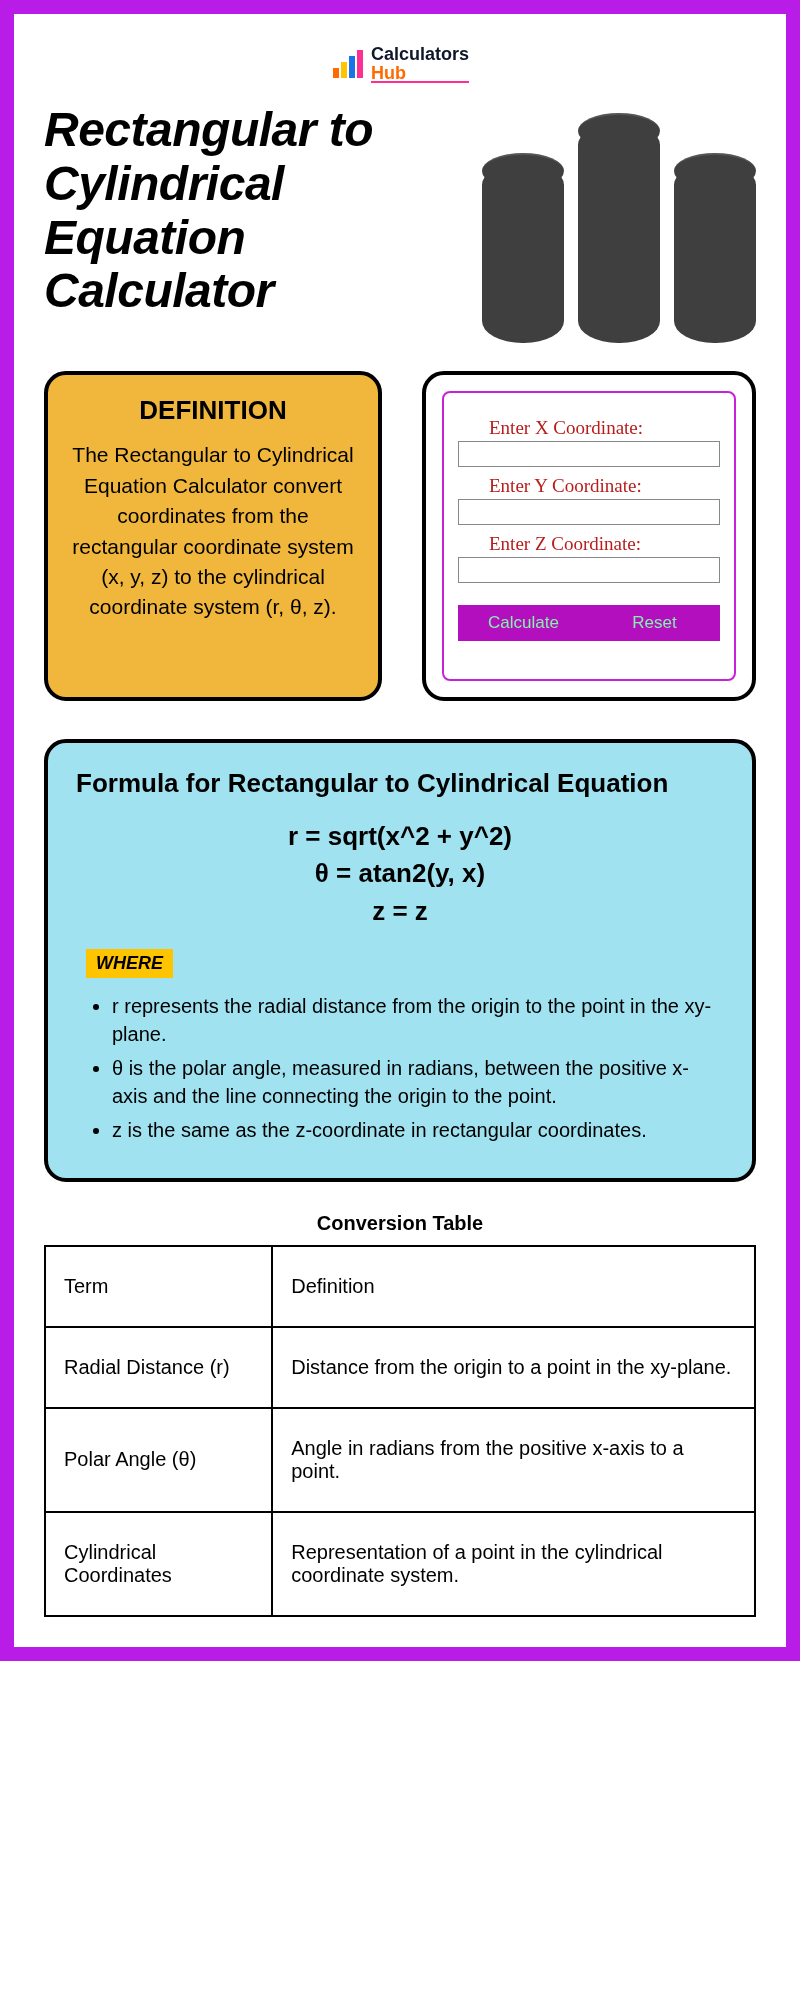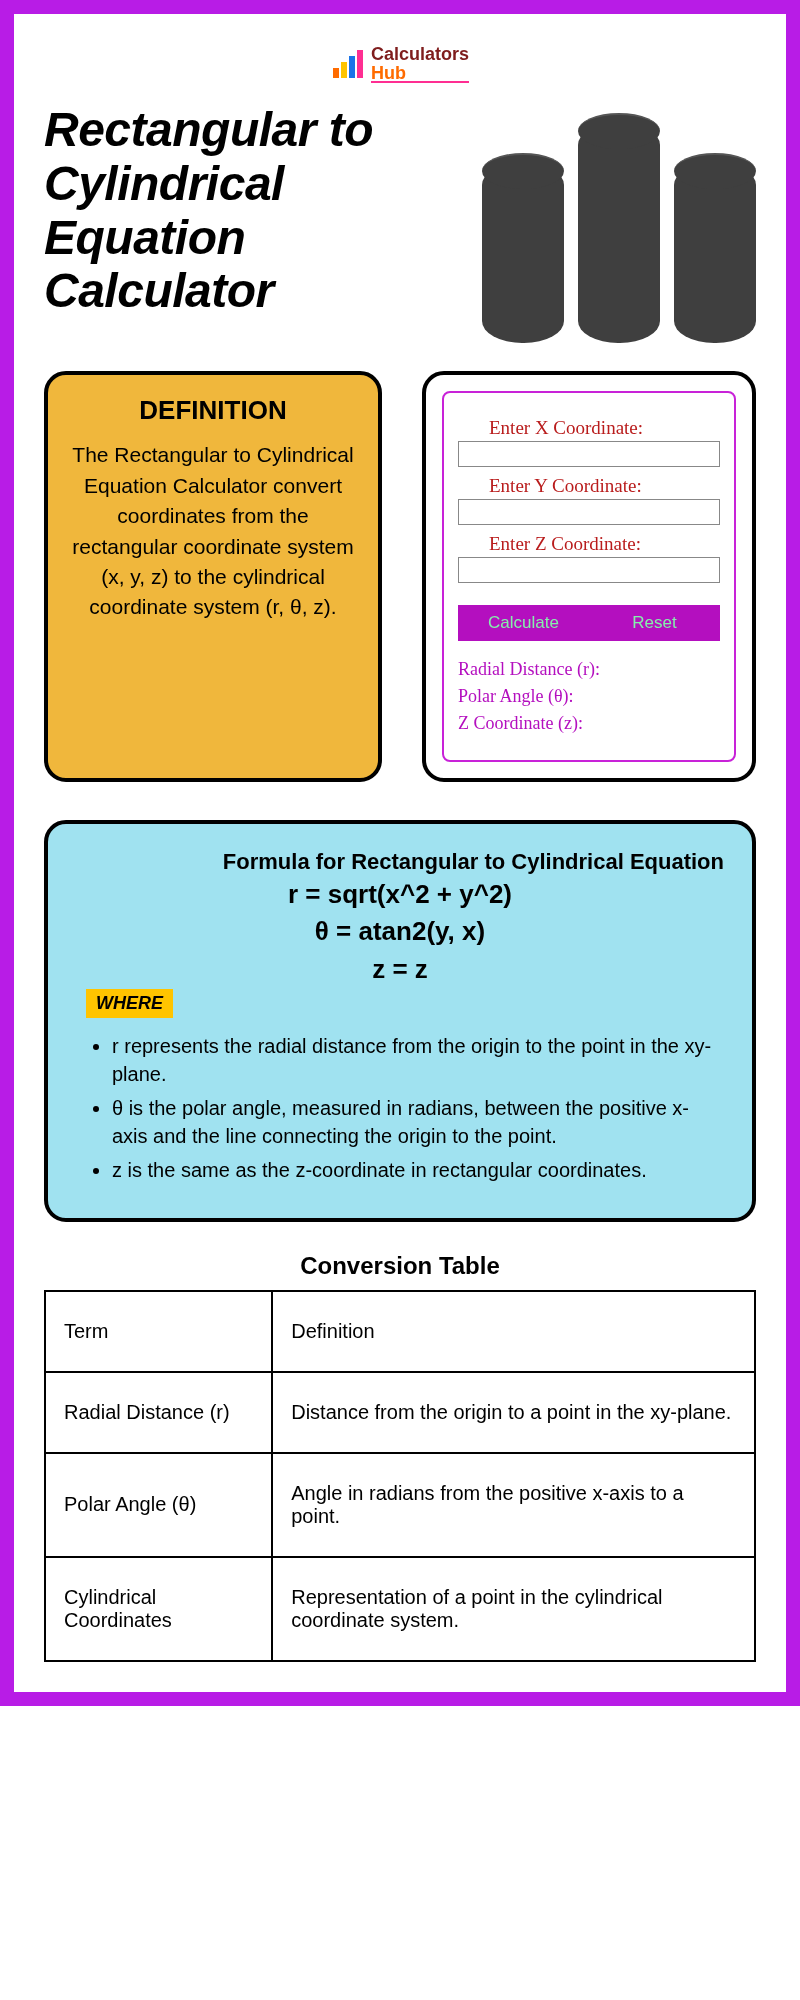--- a/index.html
+++ b/index.html
@@ -28,21 +28,21 @@
   gap: 2px;
   background: #fff;
   padding: 2px;
 }
 .logo-icon .bar { width: 6px; }
 .logo-text {
   display: flex;
   flex-direction: column;
   text-align: left;
 }
-.logo-text .t1 { font-weight: bold; font-size: 18px; color: #7f1d1d; }
+.logo-text .t1 { font-weight: bold; font-size: 18px; color: #0f172a; }
 .logo-text .t2 { font-weight: bold; font-size: 18px; color: #ff6b00; border-bottom: 2px solid #ff2e92; line-height: 0.9;}
 .hero {
   display: flex;
   gap: 40px;
   margin-bottom: 28px;
   font-style: italic;
 }
 .hero-title {
   font-size: 48px;
   font-weight: 800;
@@ -145,51 +145,52 @@
   margin: 6px 0;
 }
 .formula-box {
   background: #a0e2f0;
   border: 4px solid #000;
   border-radius: 22px;
   padding: 24px 28px 28px;
   margin-bottom: 30px;
 }
 .formula-box h2 {
-  font-size: 22px;
-  font-weight: 800;
-  text-align: right;
+  font-size: 26px;
+  font-weight: 800;
+  text-align: left;
+  margin-bottom: 18px;
   line-height: 1.25;
 }
 .formula-eq {
   font-size: 26px;
   font-weight: 600;
   text-align: center;
   line-height: 1.45;
-  margin-bottom: 0;
+  margin-bottom: 18px;
 }
 .where-tag {
   display: inline-block;
   background: #ffc400;
   font-style: italic;
   font-weight: 800;
   font-size: 18px;
   padding: 4px 10px;
   margin-bottom: 14px;
   margin-left: 10px;
 }
 .formula-box ul {
   padding-left: 36px;
   font-size: 20px;
   line-height: 1.4;
 }
 .formula-box li { margin-bottom: 6px; }
 .table-title {
   text-align: center;
-  font-size: 24px;
+  font-size: 20px;
   font-weight: 700;
   margin-bottom: 10px;
 }
 table {
   width: 100%;
   border-collapse: collapse;
 }
 td {
   border: 2px solid #000;
   padding: 28px 18px;
@@ -237,25 +238,20 @@
         <label>Enter X Coordinate:</label>
         <input type="text" style="">
         <label>Enter Y Coordinate:</label>
         <input type="text" style="">
         <label>Enter Z Coordinate:</label>
         <input type="text" style="">
         <div class="btn-row">
           <button class="btn">Calculate</button>
           <button class="btn">Reset</button>
         </div>
-        <div class="results">
-          <div>Radial Distance (r):</div>
-          <div>Polar Angle (θ):</div>
-          <div>Z Coordinate (z):</div>
-        </div>
       </div>
     </div>
   </div>
 
   <div class="formula-box">
     <h2>Formula for Rectangular to Cylindrical Equation</h2>
     <div class="formula-eq">
       <div>r = sqrt(x^2 + y^2)</div>
       <div>θ = atan2(y, x)</div>
       <div>z = z</div>

